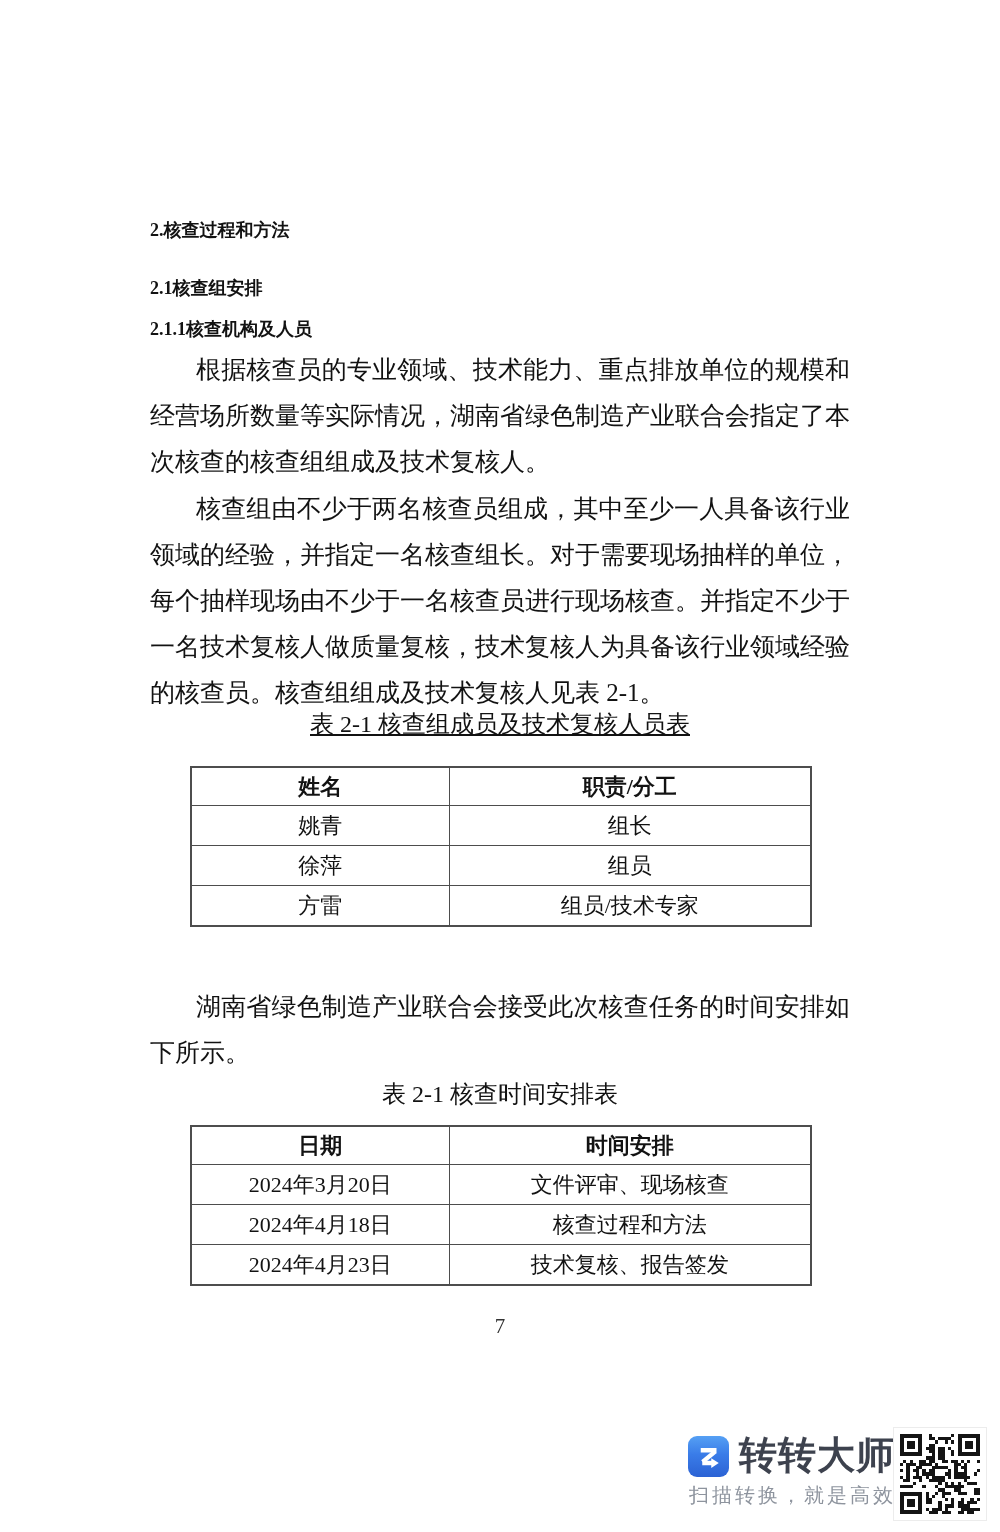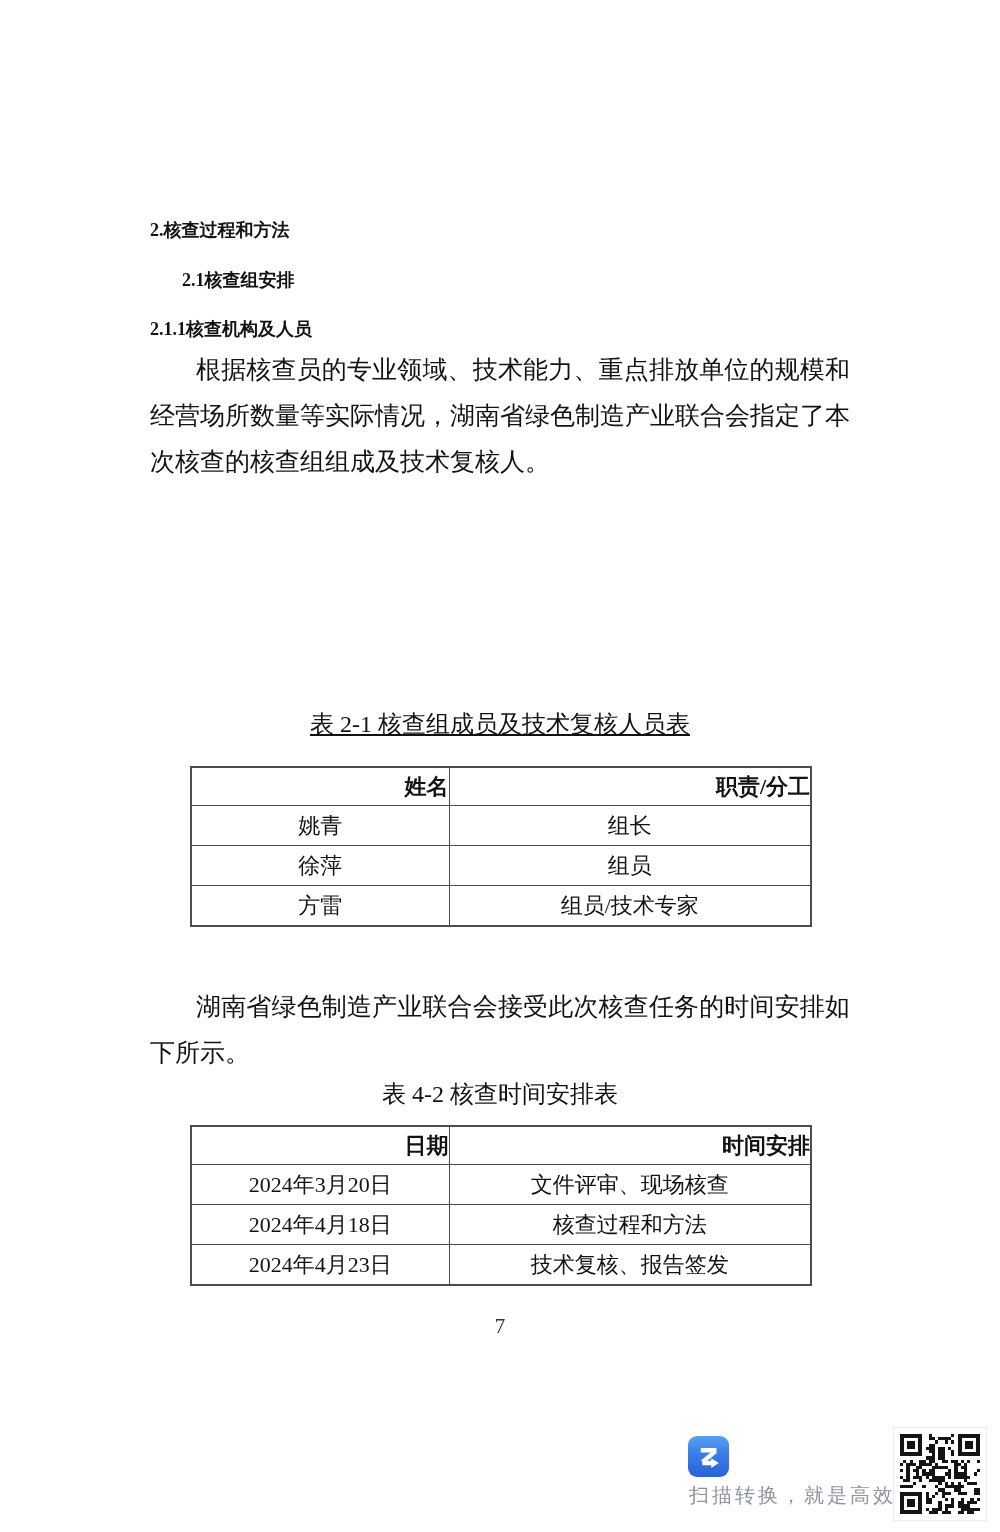--- a/index.html
+++ b/index.html
@@ -42,21 +42,21 @@
     border:2px solid #4d4d4d;
   }
   table.doc-table th, table.doc-table td{
     border:1px solid #4d4d4d;
     text-align:center;
     vertical-align:middle;
     font-size:22px;
     padding:0;
     overflow:hidden;
   }
-  table.doc-table th{height:37px;font-weight:bold;text-align:right;}
+  table.doc-table th{height:37px;font-weight:bold;}
   table.doc-table td{height:39px;font-weight:normal;}
   col.c1{width:258px;} col.c2{width:362px;}
   .page-number{
     left:0;width:1000px;top:1314px;
     text-align:center;
     font-size:21px;color:#333;
   }
   
   .footer-logo{
     left:688px;top:1436px;width:41px;height:41px;
@@ -103,26 +103,27 @@
   .qf.tl{left:0;top:0;} .qf.tr{right:0;top:0;} .qf.bl{left:0;bottom:0;}
 </style>
 </head>
 <body>
 
 <div class="page">
 
 
   <div class="abs heading" style="top:210px;">2.核查过程和方法</div>
 
-  <div class="abs heading" style="top:260px;margin-left:32px;">2.1核查组安排</div>
+  <div class="abs heading" style="top:268px;">2.1核查组安排</div>
 
   <div class="abs heading" style="top:309px;">2.1.1核查机构及人员</div>
 
   <div class="abs body-text indent" style="top:347px;">根据核查员的专业领域、技术能力、重点排放单位的规模和经营场所数量等实际情况，湖南省绿色制造产业联合会指定了本次核查的核查组组成及技术复核人。</div>
 
+  <div class="abs body-text indent" style="top:486px;">核查组由不少于两名核查员组成，其中至少一人具备该行业领域的经验，并指定一名核查组长。对于需要现场抽样的单位，每个抽样现场由不少于一名核查员进行现场核查。并指定不少于一名技术复核人做质量复核，技术复核人为具备该行业领域经验的核查员。核查组组成及技术复核人见表 2-1。</div>
 
   <div class="abs caption" style="top:708px;text-decoration:underline;">表 2-1 核查组成员及技术复核人员表</div>
 
   <table class="doc-table" style="top:766px;">
     <colgroup>
         <col class="c1">
         <col class="c2">
       </colgroup>
     <tbody>
         <tr>
@@ -140,21 +141,21 @@
     <tr>
       <td>方雷</td>
       <td>组员/技术专家</td>
     </tr>
   </tbody>
     </table>
 
 
   <div class="abs body-text indent" style="top:984px;">湖南省绿色制造产业联合会接受此次核查任务的时间安排如下所示。</div>
 
-  <div class="abs caption" style="top:1078px;">表 4-2 核查时间安排表</div>
+  <div class="abs caption" style="top:1078px;">表 2-1 核查时间安排表</div>
 
   <table class="doc-table" style="top:1125px;">
     <colgroup>
         <col class="c1">
         <col class="c2">
       </colgroup>
     <tbody>
         <tr>
       <th>日期</th>
       <th>时间安排</th>
@@ -177,20 +178,21 @@
   <div class="abs page-number">7</div>
 
   <div class="abs footer-logo">
     <svg width="30" height="30" viewBox="0 0 40 40" aria-hidden="true">
       <path d="M9 11 H30" stroke="#ffffff" stroke-width="6" fill="none"></path>
       <path d="M28.5 12.5 L11.5 26.5" stroke="#ffffff" stroke-width="6" fill="none"></path>
       <path d="M11 28 H24" stroke="#ffffff" stroke-width="6" fill="none"></path>
       <polygon points="23,21.5 33,28 23,34.5" fill="#ffffff"></polygon>
     </svg>
   </div>
+  <div class="abs brand-text">转转大师</div>
   <div class="abs brand-tagline">扫描转换，就是高效</div>
   <div class="abs qr">
     <div class="qr-grid" id="qr-grid">
       <div class="qf tl"></div>
       <div class="qf tr"></div>
       <div class="qf bl"></div>
     <i style="grid-area:1/10"></i>
         <i style="grid-area:1/17"></i>
         <i style="grid-area:2/10"></i>
         <i style="grid-area:2/11"></i>

